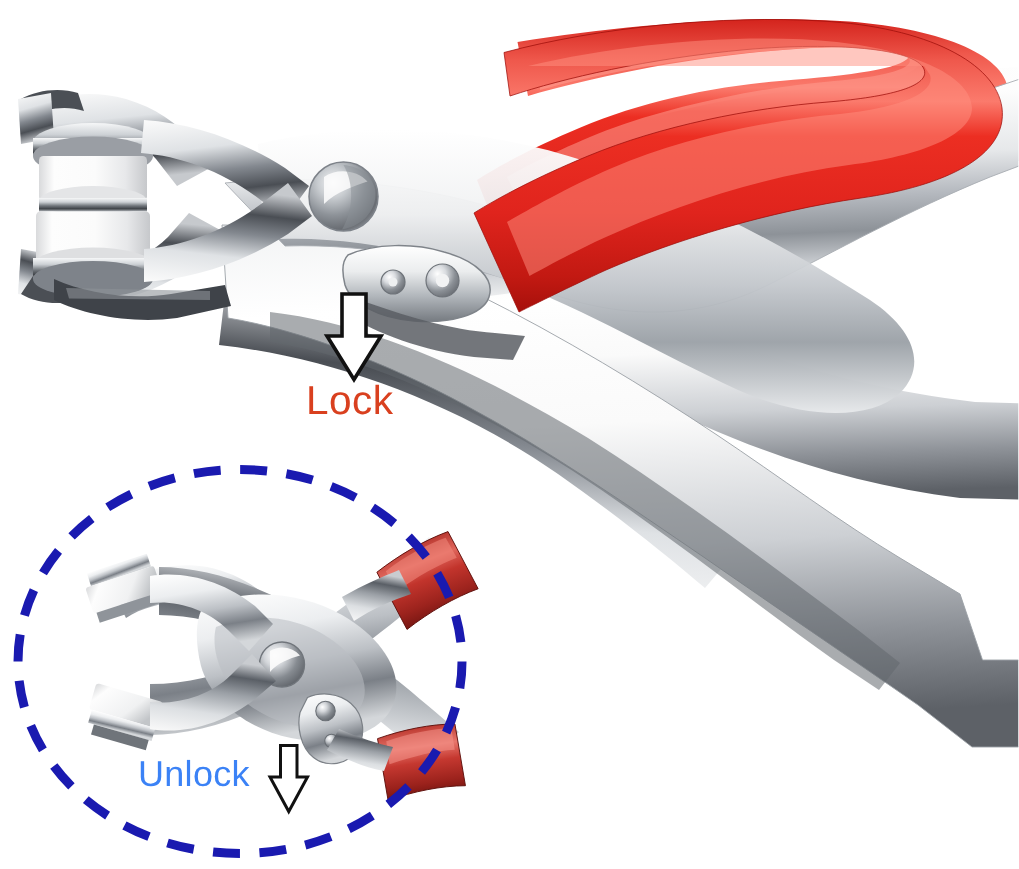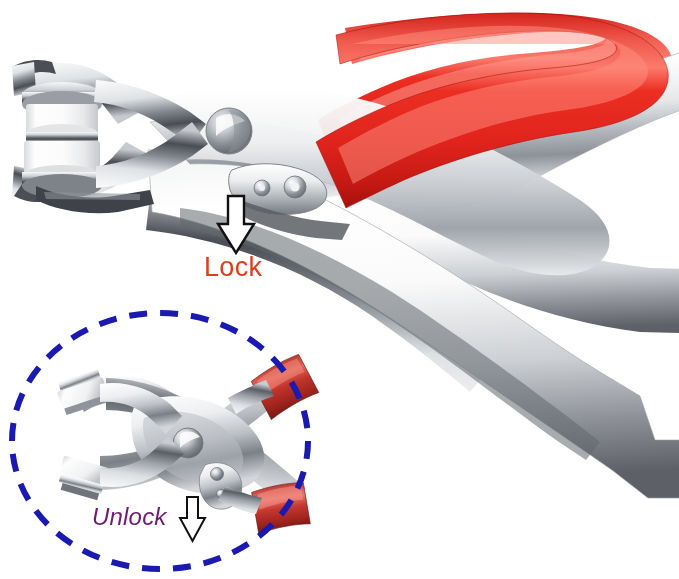--- a/index.html
+++ b/index.html
@@ -569,15 +569,15 @@
 
     <path d="M 187 497
              L 198 497
              L 198 518
              L 205 518
              L 192.5 541
              L 180 518
              L 187 518 Z" fill="#ffffff" stroke="#111111" stroke-width="2" stroke-linejoin="miter"></path>
   </svg>
 
-  <div class="cap-label" id="unlock-label" style="color:#701a75;font-style:italic;">Unlock</div>
+  <div class="cap-label" id="unlock-label" style="color:#3b82f6;">Unlock</div>
 
 </div>
 
 </body></html>

